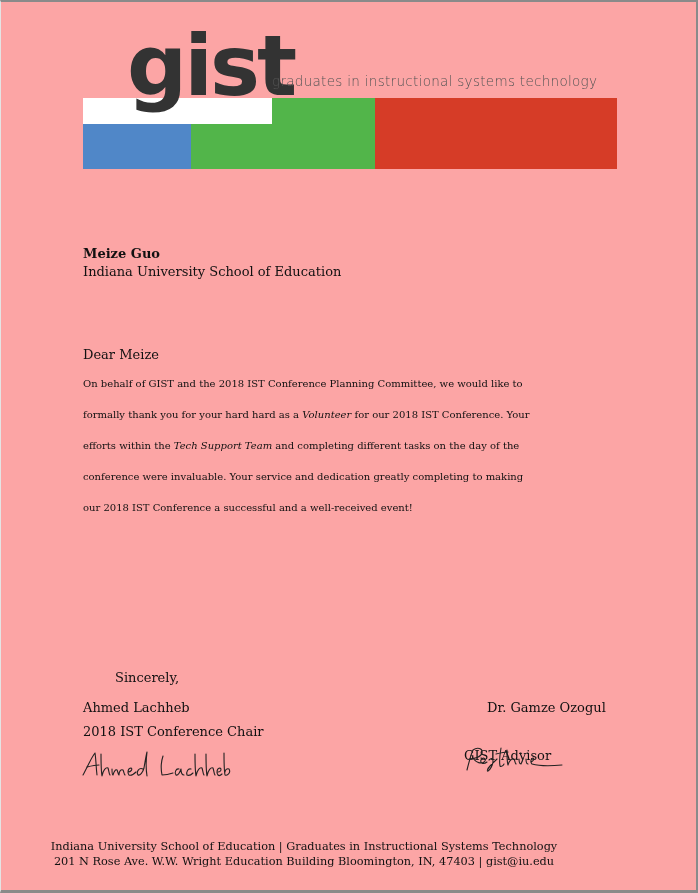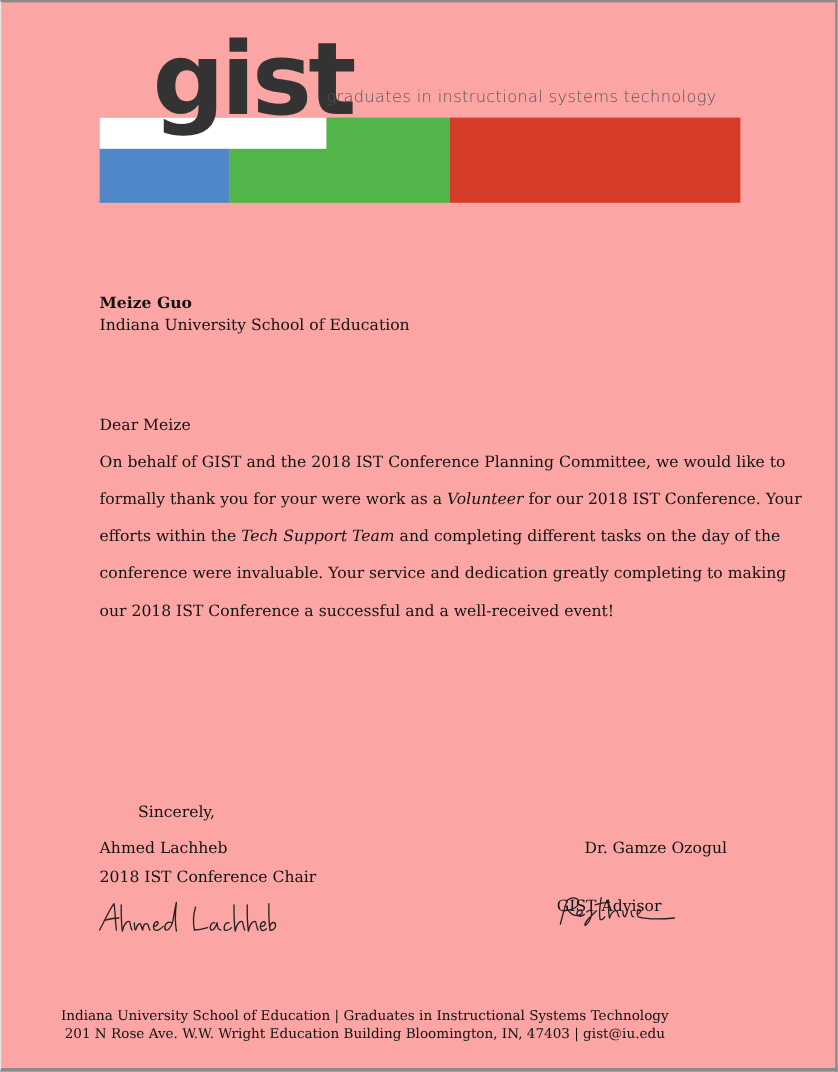--- a/index.html
+++ b/index.html
@@ -26,21 +26,21 @@
   }
   .tagline {
     position: absolute; left: 271px; top: 71px;
     font-family: "DejaVu Sans", "Liberation Sans", sans-serif; font-size: 13.5px; color: #555;
     letter-spacing: 0.3px; white-space: nowrap; font-weight: 300;
   }
   .text { position: absolute; left: 82px; font-size: 13px; white-space: nowrap; }
   .recipient-name { top: 244px; font-weight: bold; }
   .recipient-org { top: 262px; text-align: center; }
   .salutation { top: 345px; }
-  .body-line { position: absolute; left: 82px; font-size: 13px; white-space: nowrap; }
+  .body-line { position: absolute; left: 82px; font-size: 10px; white-space: nowrap; }
   em { font-style: italic; }
   .closing { top: 668px; margin-left: 32px; }
   .sig-left-name { top: 698px; }
   .sig-left-title { top: 722px; }
   .sig-right-name { position: absolute; left: 486px; top: 698px; font-size: 13px; white-space: nowrap; }
   .sig-right-title { position: absolute; left: 463px; top: 722px; font-size: 13px; white-space: nowrap; margin-top: 24px; }
   .sig-img { position: absolute; }
   .footer {
     position: absolute; left: 0; width: 606px; top: 838px; text-align: center;
     font-size: 11.3px; line-height: 14.5px; color: #111;
@@ -62,21 +62,21 @@
 
   <div class="text recipient-name">Meize Guo</div>
   <div class="text recipient-org">Indiana University School of Education</div>
 
   <div class="text salutation">Dear Meize</div>
 
   <div class="body-line" style="top:376px">
     <span>On behalf of GIST and the 2018 IST Conference Planning Committee, we would like to</span>
   </div>
   <div class="body-line" style="top:407px">
-    <span>formally thank you for your were work as a </span><em>Volunteer</em><span> for our 2018 IST Conference. Your</span>
+    <span>formally thank you for your hard hard as a </span><em>Volunteer</em><span> for our 2018 IST Conference. Your</span>
   </div>
   <div class="body-line" style="top:438px">
     <span>efforts within the </span><em>Tech Support Team</em><span> and completing different tasks on the day of the</span>
   </div>
   <div class="body-line" style="top:469px">
     <span>conference were invaluable. Your service and dedication greatly completing to making</span>
   </div>
   <div class="body-line" style="top:500px">
     <span>our 2018 IST Conference a successful and a well-received event!</span>
   </div>

